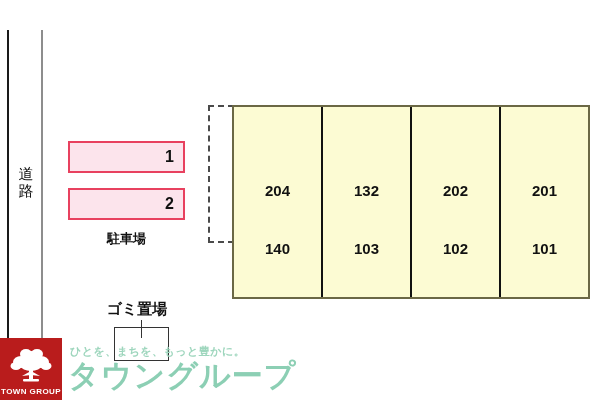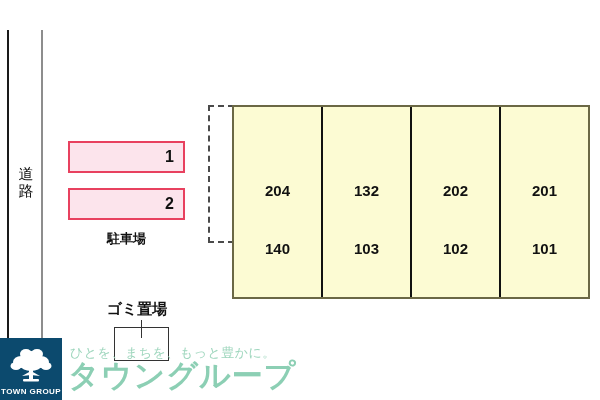--- a/index.html
+++ b/index.html
@@ -149,21 +149,21 @@
     border-left: 2px dashed #4a4a4a;
   }
 
   
   .logo-box {
     position: absolute;
     left: 0px;
     top: 338px;
     width: 62px;
     height: 62px;
-    background: #0c4a6e;
+    background: #b91c1c;
     overflow: hidden;
   }
   .logo-tree {
     position: absolute;
     left: 50%;
     top: 7px;
     transform: translateX(-50%);
   }
   .logo-text {
     position: absolute;
@@ -173,23 +173,23 @@
     text-align: center;
     color: #ffffff;
     font-size: 8px;
     font-weight: 700;
     letter-spacing: 0.4px;
   }
   .tagline {
     position: absolute;
     left: 70px;
     top: 344px;
-    font-size: 13px;
+    font-size: 11px;
     color: #9ed6bd;
-    font-weight: 400;
+    font-weight: 700;
     letter-spacing: 0.5px;
     white-space: nowrap;
   }
   .brandname {
     position: absolute;
     left: 68px;
     top: 358px;
     font-size: 31px;
     color: #8ccfb4;
     font-weight: 700;

